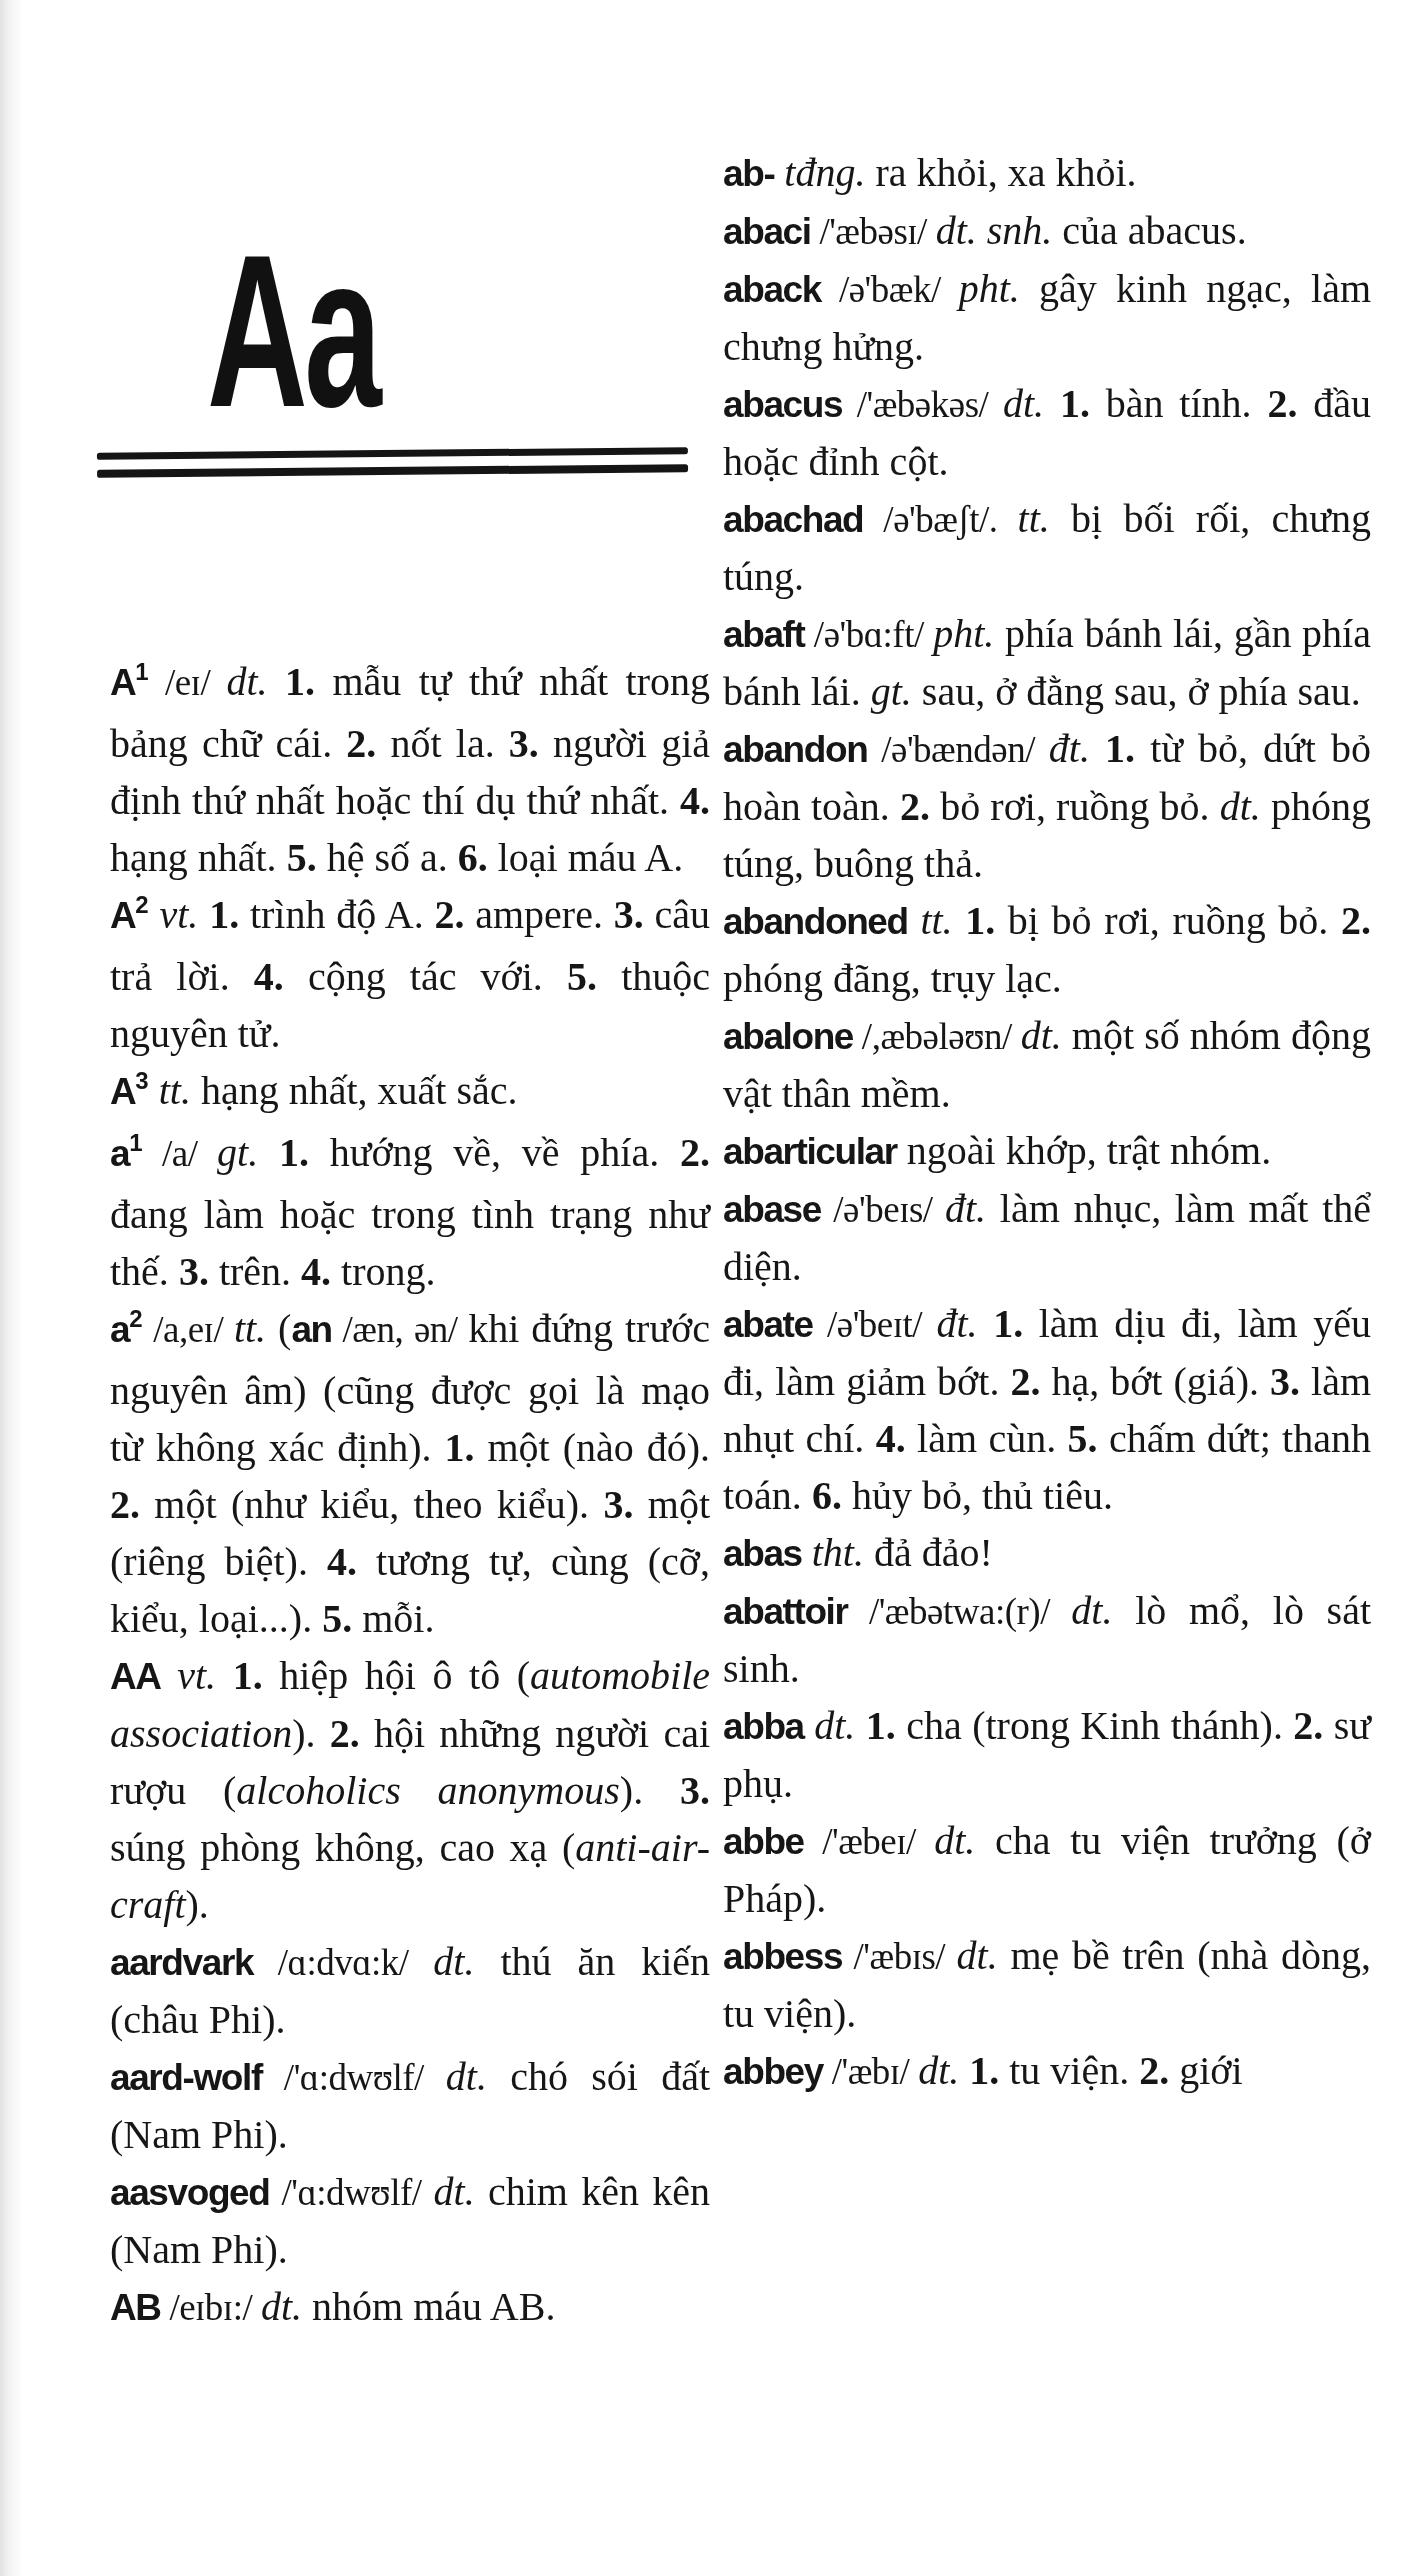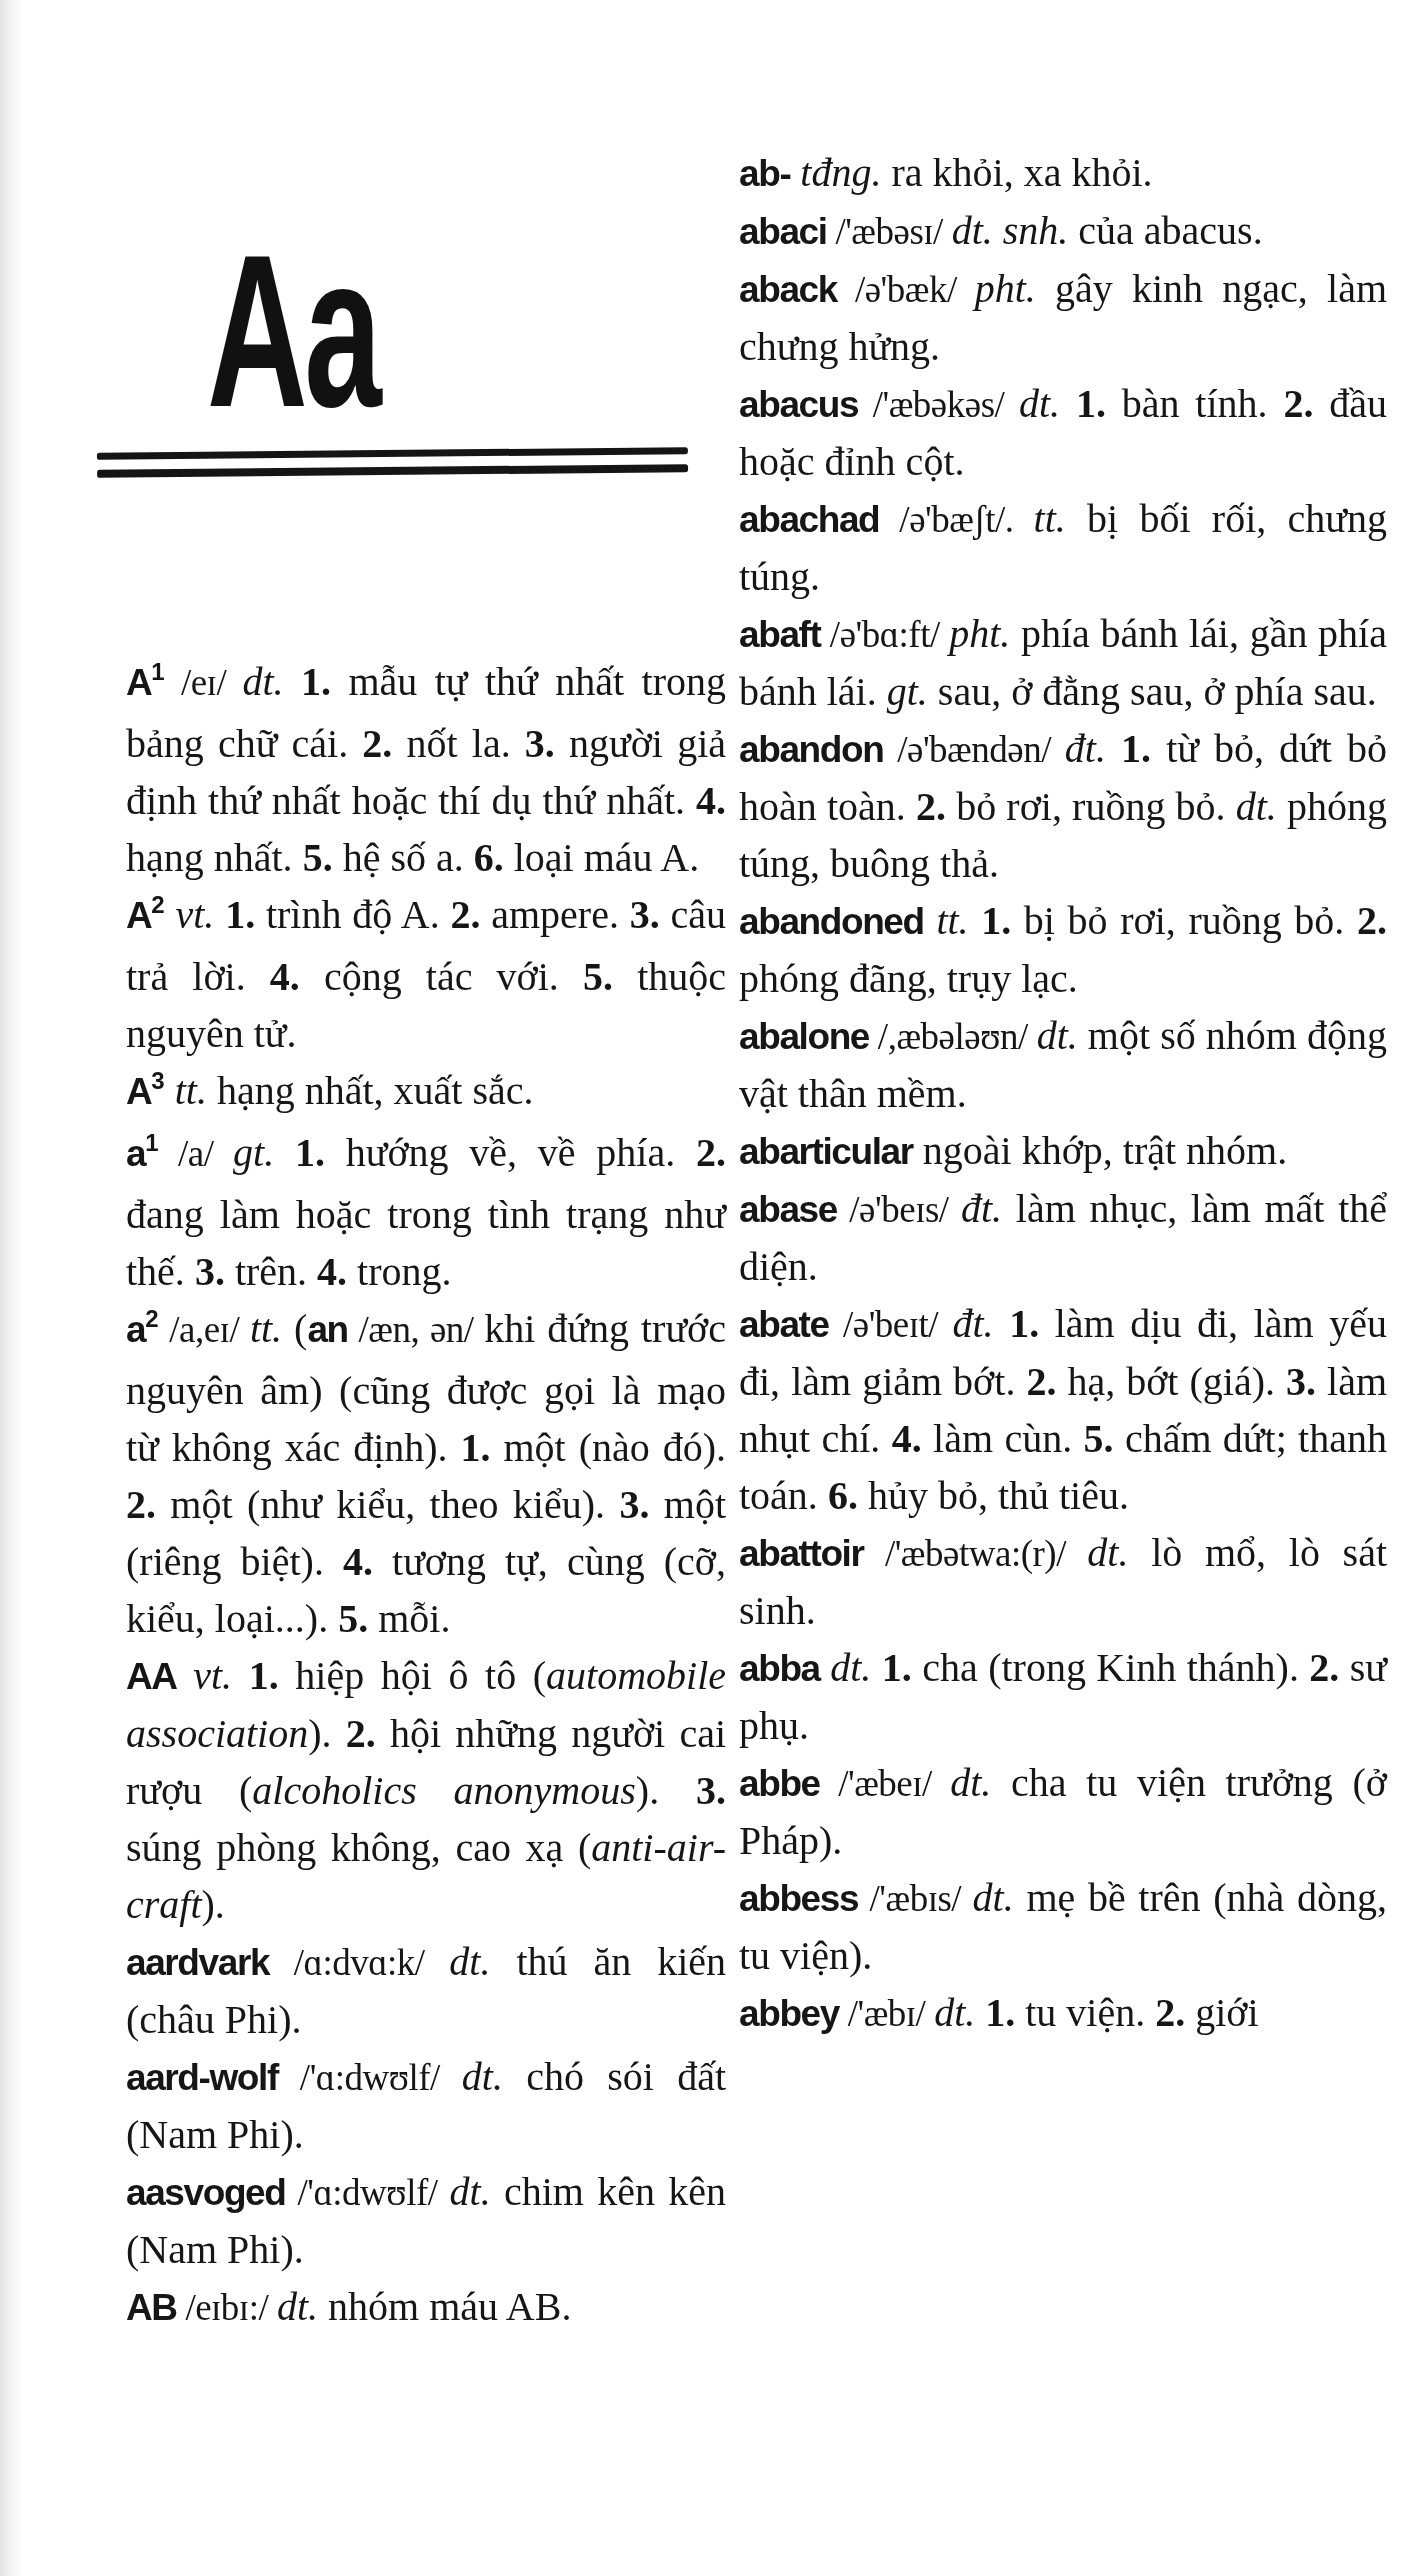--- a/index.html
+++ b/index.html
@@ -34,21 +34,21 @@
     transform-origin: 0 0;
     color: #111;
   }
   .double-rule {
     position: absolute; top: 314px; left: 5.5px; width: 591px;
     transform: rotate(-0.55deg);
   }
   .rule-line { height: 7.3px; background: #151515; margin-bottom: 10px; border-radius: 2.7px; }
   .rule-line:last-child { margin-bottom: 0; }
 
-  .entries { position: absolute; left: 16px; width: 100%; }
+  .entries { position: absolute; left: 0; width: 100%; }
   .entries-left  { top: 517px; margin-left: 19px; }
   .entries-right { top: 0; }
 
   .entry {
     margin: 0; padding: 0;
     font-size: 40px; line-height: 57px;
     text-align: justify;
     text-justify: inter-word;
   }
   .seg-hw {
@@ -103,20 +103,21 @@
         <p class="entry"><span class="seg-hw">aback</span><span class="seg-pron"> /ə'bæk/ </span><span class="seg-pos">pht.</span><span class="seg-txt"> gây kinh ngạc, làm chưng hửng.</span></p>
         <p class="entry"><span class="seg-hw">abacus</span><span class="seg-pron"> /'æbəkəs/ </span><span class="seg-pos">dt.</span><span class="seg-txt"> </span><span class="seg-num">1.</span><span class="seg-txt"> bàn tính. </span><span class="seg-num">2.</span><span class="seg-txt"> đầu hoặc đỉnh cột.</span></p>
         <p class="entry"><span class="seg-hw">abachad</span><span class="seg-pron"> /ə'bæʃt/. </span><span class="seg-pos">tt.</span><span class="seg-txt"> bị bối rối, chưng túng.</span></p>
         <p class="entry"><span class="seg-hw">abaft</span><span class="seg-pron"> /ə'bɑ:ft/ </span><span class="seg-pos">pht.</span><span class="seg-txt"> phía bánh lái, gần phía bánh lái. </span><span class="seg-pos">gt.</span><span class="seg-txt"> sau, ở đằng sau, ở phía sau.</span></p>
         <p class="entry"><span class="seg-hw">abandon</span><span class="seg-pron"> /ə'bændən/ </span><span class="seg-pos">đt.</span><span class="seg-txt"> </span><span class="seg-num">1.</span><span class="seg-txt"> từ bỏ, dứt bỏ hoàn toàn. </span><span class="seg-num">2.</span><span class="seg-txt"> bỏ rơi, ruồng bỏ. </span><span class="seg-pos">dt.</span><span class="seg-txt"> phóng túng, buông thả.</span></p>
         <p class="entry"><span class="seg-hw">abandoned</span><span class="seg-txt"> </span><span class="seg-pos">tt.</span><span class="seg-txt"> </span><span class="seg-num">1.</span><span class="seg-txt"> bị bỏ rơi, ruồng bỏ. </span><span class="seg-num">2.</span><span class="seg-txt"> phóng đãng, trụy lạc.</span></p>
         <p class="entry"><span class="seg-hw">abalone</span><span class="seg-pron"> /,æbələʊn/ </span><span class="seg-pos">dt.</span><span class="seg-txt"> một số nhóm động vật thân mềm.</span></p>
         <p class="entry"><span class="seg-hw">abarticular</span><span class="seg-txt"> ngoài khớp, trật nhóm.</span></p>
         <p class="entry"><span class="seg-hw">abase</span><span class="seg-pron"> /ə'beɪs/ </span><span class="seg-pos">đt.</span><span class="seg-txt"> làm nhục, làm mất thể diện.</span></p>
         <p class="entry"><span class="seg-hw">abate</span><span class="seg-pron"> /ə'beɪt/ </span><span class="seg-pos">đt.</span><span class="seg-txt"> </span><span class="seg-num">1.</span><span class="seg-txt"> làm dịu đi, làm yếu đi, làm giảm bớt. </span><span class="seg-num">2.</span><span class="seg-txt"> hạ, bớt (giá). </span><span class="seg-num">3.</span><span class="seg-txt"> làm nhụt chí. </span><span class="seg-num">4.</span><span class="seg-txt"> làm cùn. </span><span class="seg-num">5.</span><span class="seg-txt"> chấm dứt; thanh toán. </span><span class="seg-num">6.</span><span class="seg-txt"> hủy bỏ, thủ tiêu.</span></p>
+        <p class="entry"><span class="seg-hw">abas</span><span class="seg-txt"> </span><span class="seg-pos">tht.</span><span class="seg-txt"> đả đảo!</span></p>
         <p class="entry"><span class="seg-hw">abattoir</span><span class="seg-pron"> /'æbətwa:(r)/ </span><span class="seg-pos">dt.</span><span class="seg-txt"> lò mổ, lò sát sinh.</span></p>
         <p class="entry"><span class="seg-hw">abba</span><span class="seg-txt"> </span><span class="seg-pos">dt.</span><span class="seg-txt"> </span><span class="seg-num">1.</span><span class="seg-txt"> cha (trong Kinh thánh). </span><span class="seg-num">2.</span><span class="seg-txt"> sư phụ.</span></p>
         <p class="entry"><span class="seg-hw">abbe</span><span class="seg-pron"> /'æbeɪ/ </span><span class="seg-pos">dt.</span><span class="seg-txt"> cha tu viện trưởng (ở Pháp).</span></p>
         <p class="entry"><span class="seg-hw">abbess</span><span class="seg-pron"> /'æbɪs/ </span><span class="seg-pos">dt.</span><span class="seg-txt"> mẹ bề trên (nhà dòng, tu viện).</span></p>
         <p class="entry"><span class="seg-hw">abbey</span><span class="seg-pron"> /'æbɪ/ </span><span class="seg-pos">dt.</span><span class="seg-txt"> </span><span class="seg-num">1.</span><span class="seg-txt"> tu viện. </span><span class="seg-num">2.</span><span class="seg-txt"> giới</span></p>
       </div>
   </div>
 </div>
 
 

